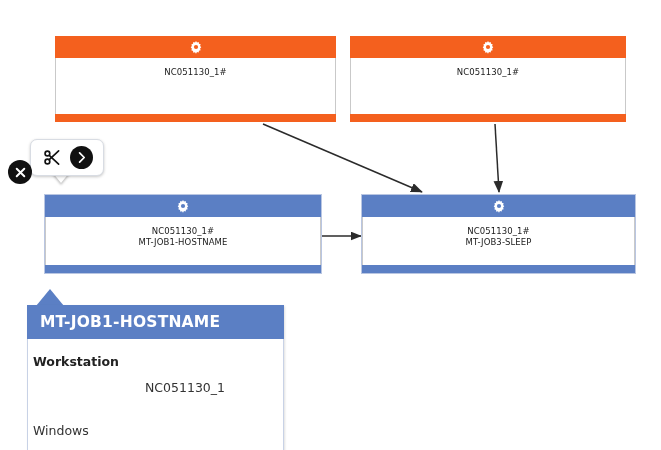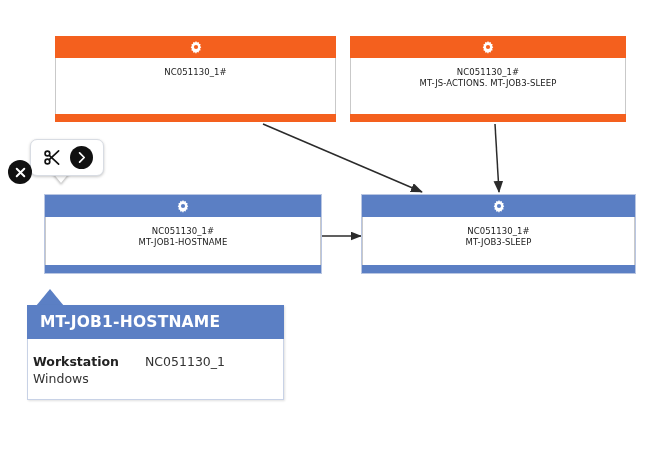--- a/index.html
+++ b/index.html
@@ -195,20 +195,21 @@
   }
   .tt-key {
     width: 112px;
     font-size: 12.5px;
     font-weight: bold;
     color: #222222;
   }
   .tt-val {
     font-size: 12.5px;
     color: #333333;
+    margin-top: 26px;
   }
 </style>
 </head>
 <body>
 
 <div id="canvas">
 
   <svg id="connectors" viewBox="0 0 661 450" xmlns="http://www.w3.org/2000/svg">
     <defs>
       <marker id="arrowhead" markerWidth="9" markerHeight="9" refX="7.4" refY="3.2" orient="auto" markerUnits="strokeWidth">
@@ -238,21 +239,20 @@
 
   <div class="node orange" id="node-orange-2">
     <div class="node-header">
       <svg class="gear-icon" width="14" height="14" viewBox="0 0 24 24">
         <path fill="#ffffff" d="M12 1.6l1.7 2.5 2.9-.8.5 3 2.9 1-1 2.8 2 2.3-2 2.3 1 2.8-2.9 1-.5 3-2.9-.8L12 23.4l-1.7-2.5-2.9.8-.5-3-2.9-1 1-2.8-2-2.3 2-2.3-1-2.8 2.9-1 .5-3 2.9.8z"></path>
         <circle cx="12" cy="12" r="3.6" fill="#F4601E"></circle>
       </svg>
     </div>
     <div class="node-body">
       <span class="node-line">NC051130_1#</span>
-      <span class="node-line">MT-JS-ACTIONS. MT-JOB3-SLEEP</span>
     </div>
     <div class="node-footer"></div>
   </div>
 
   <div class="node blue" id="node-blue-1">
     <div class="node-header">
       <svg class="gear-icon" width="14" height="14" viewBox="0 0 24 24">
         <path fill="#ffffff" d="M12 1.6l1.7 2.5 2.9-.8.5 3 2.9 1-1 2.8 2 2.3-2 2.3 1 2.8-2.9 1-.5 3-2.9-.8L12 23.4l-1.7-2.5-2.9.8-.5-3-2.9-1 1-2.8-2-2.3 2-2.3-1-2.8 2.9-1 .5-3 2.9.8z"></path>
         <circle cx="12" cy="12" r="3.6" fill="#5B7FC4"></circle>
       </svg>

